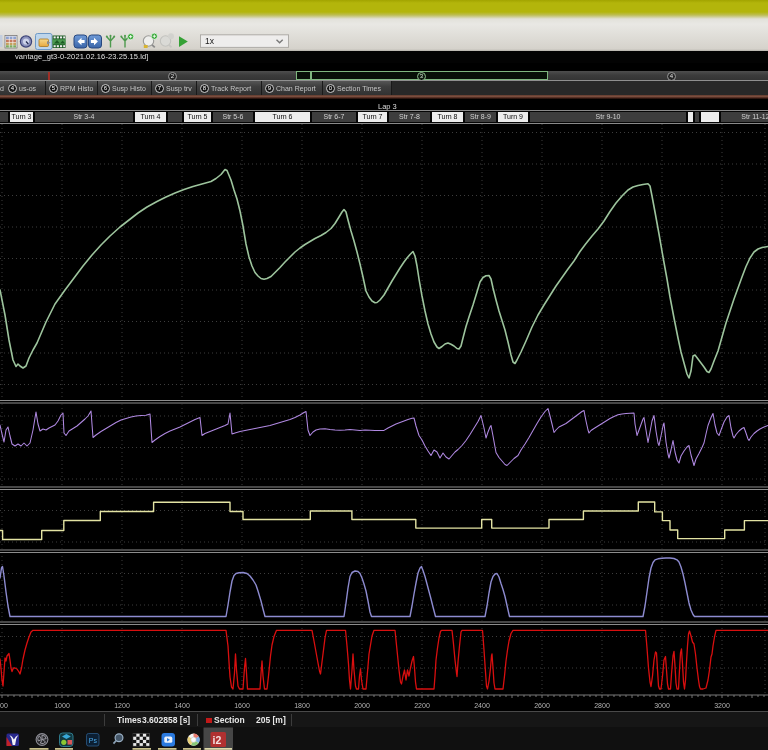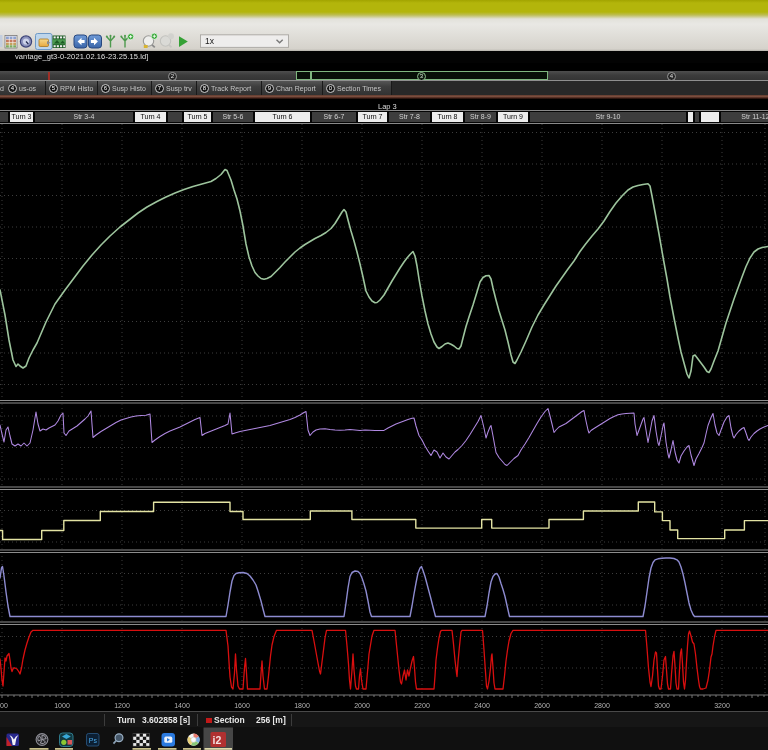--- a/index.html
+++ b/index.html
@@ -357,25 +357,25 @@
       <text x="482" y="708" class="axl">2400</text>
       <text x="542" y="708" class="axl">2600</text>
       <text x="602" y="708" class="axl">2800</text>
       <text x="662" y="708" class="axl">3000</text>
       <text x="722" y="708" class="axl">3200</text>
 </svg>
 <div id="status" class="abs">
   <div class="vsep" style="left:104px"></div>
   <div class="vsep" style="left:197px"></div>
   <div class="vsep" style="left:291px"></div>
-  <span class="abs" style="left:117px;top:3px">Turn</span>
+  <span class="abs" style="left:117px;top:3px">Times</span>
   <span class="abs" style="left:142px;top:3px">3.602858 [s]</span>
   <div class="redsq" style="left:206px"></div>
   <span class="abs" style="left:214px;top:3px">Section</span>
-  <span class="abs" style="left:256px;top:3px">256 [m]</span>
+  <span class="abs" style="left:256px;top:3px">205 [m]</span>
 </div>
 <svg class="abs" style="left:0;top:727px" width="768" height="23" viewBox="0 727 768 23">
 <rect x="0" y="727" width="768" height="23" fill="#101010"></rect>
 <rect x="203.5" y="727.5" width="29.5" height="22.5" fill="#464646"></rect>
 <rect x="6.5" y="733.5" width="12.5" height="12.5" rx="1.5" fill="#28288c"></rect>
 <path d="M6.5,737 L12,746 L6.5,746 Z" fill="#c42127"></path>
 <path d="M9.5,735 l2,3.5 1.2,6.5 h2.4 l1.2,-6.5 2,-3.5 -2.6,1.8 -1.8,2.6 -1.8,-2.6 z" fill="#f2f2f6"></path>
 <circle cx="42" cy="739.5" r="5.9" fill="#26262a" stroke="#8e8e96" stroke-width="1.1"></circle>
 <g stroke="#9a9aa2" stroke-width="1" fill="none">
 <path d="M42,735.2 a4.3,4.3 0 0 1 4.2,3.4 l-4.2,0.9 z"></path>

